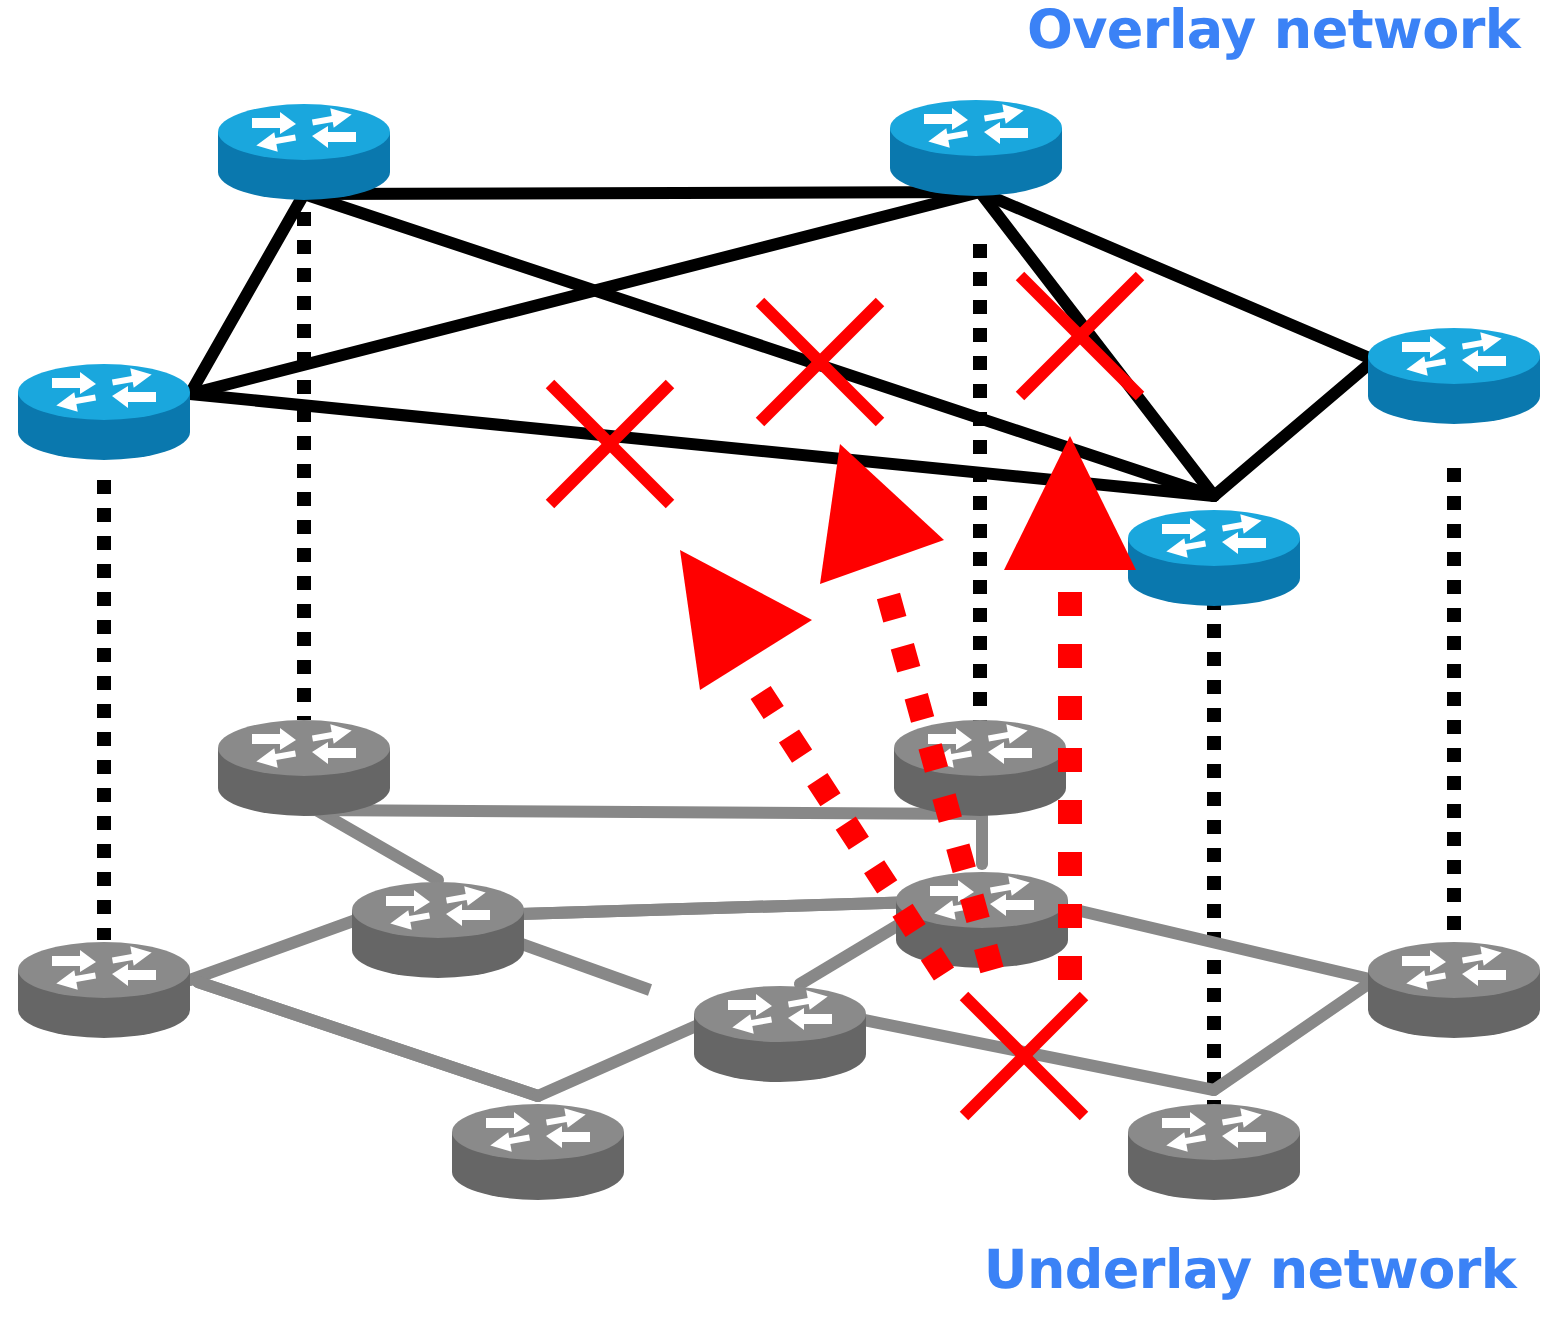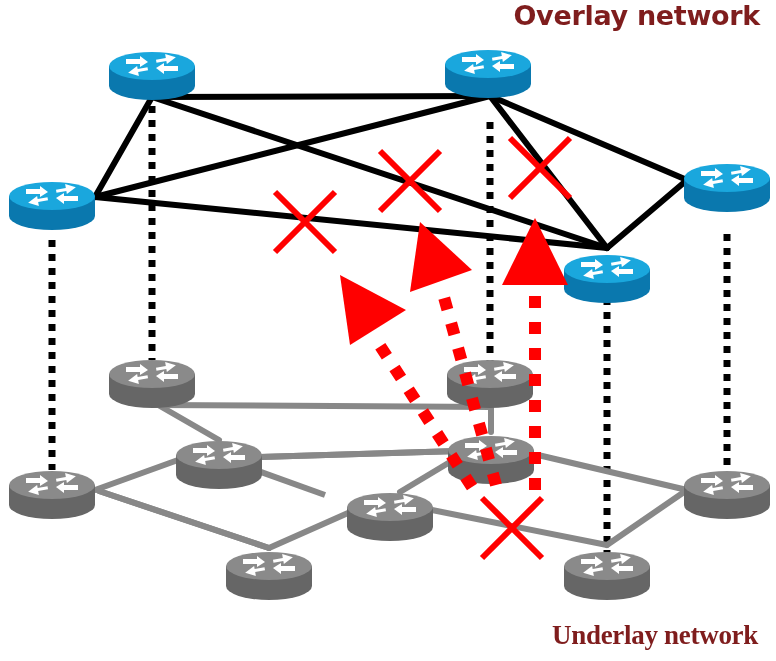--- a/index.html
+++ b/index.html
@@ -1,20 +1,20 @@
 <!DOCTYPE html>
 <html><head>
   <meta charset="utf-8">
   <style>
     html, body { margin: 0; padding: 0; background: #ffffff; }
     body { width: 776px; height: 661px; position: relative; overflow: hidden; font-family: "DejaVu Sans", sans-serif; }
     #diagram { position: absolute; left: 0; top: 0; width: 776px; height: 661px; }
-    .label { position: absolute; font-weight: bold; font-size: 27px; color: #7f1d1d; white-space: nowrap; font-family: "DejaVu Sans", sans-serif; letter-spacing: -0.3px; }
+    .label { position: absolute; font-weight: bold; font-size: 27px; color: #3b82f6; white-space: nowrap; font-family: "DejaVu Sans", sans-serif; letter-spacing: -0.3px; }
     #overlay-title { right: 16px; top: 0px; }
-    #underlay-title { right: 18px; top: 620px; font-family: Liberation Serif, serif; }
+    #underlay-title { right: 18px; top: 620px; }
   </style>
 </head>
 <body>
 
 <svg id="diagram" viewBox="0 0 776 661" xmlns="http://www.w3.org/2000/svg">
   <defs>
     <g id="arrows-glyph">
       <path d="M-22,-9 L-6,-9 L-6,-13 L4,-6 L-6,1 L-6,-3 L-22,-3 Z" fill="#fff"></path>
       <path d="M22,-9 L6,-9 L6,-13 L-4,-6 L6,1 L6,-3 L22,-3 Z" fill="#fff" transform="translate(0,-2) rotate(180 0 -6) translate(0,12)"></path>
     </g>

